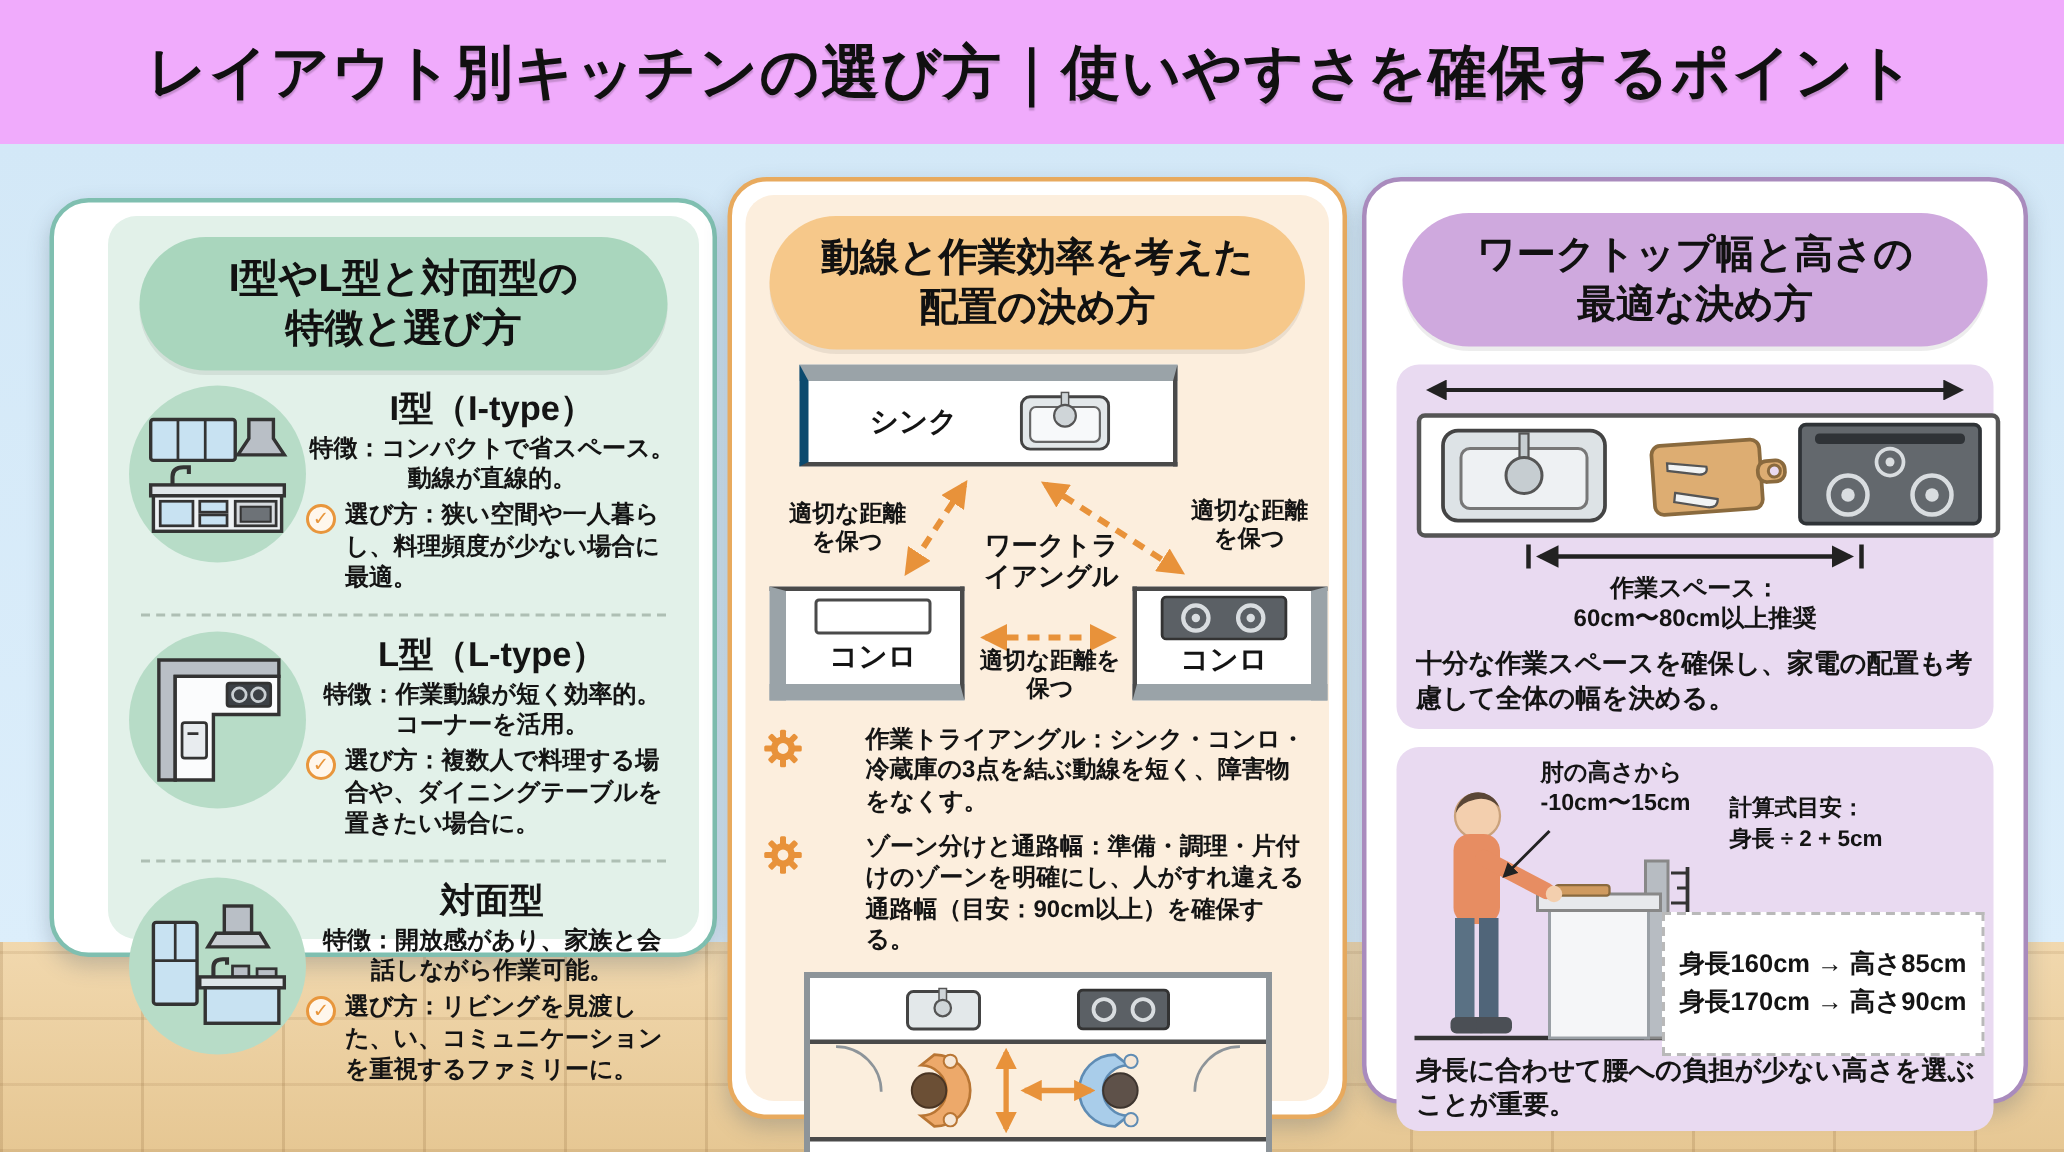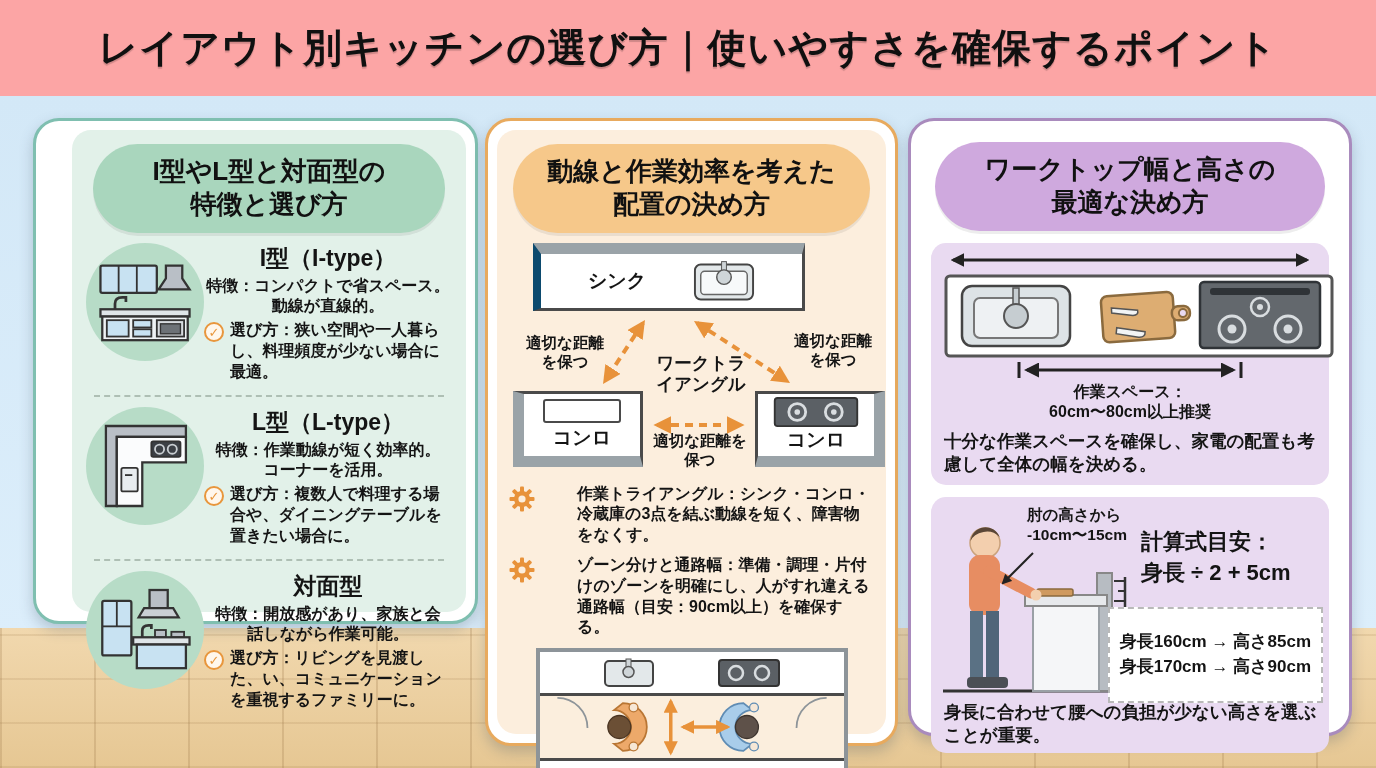--- a/index.html
+++ b/index.html
@@ -11,55 +11,55 @@
   }
   
   .wall{position:absolute;left:0;top:96px;right:0;height:540px;background:linear-gradient(#d3e8f7,#dceefb);}
   .floor{position:absolute;left:0;top:628px;right:0;bottom:0;
     background:
       repeating-linear-gradient(90deg, rgba(146,108,62,.22) 0 2px, rgba(0,0,0,0) 2px 94px),
       repeating-linear-gradient(0deg, rgba(146,108,62,.14) 0 2px, rgba(0,0,0,0) 2px 44px),
       linear-gradient(#f1d8ae,#e6c793);
   }
   
-  .header-band{position:absolute;left:0;top:0;right:0;height:96px;background:#fca5a5;
+  .header-band{position:absolute;left:0;top:0;right:0;height:96px;background:#f0abfc;
     display:flex;align-items:center;justify-content:center;}
   .main-title{font-size:39px;font-weight:900;letter-spacing:1px;color:#101010;
     text-shadow:0 2px 1px rgba(0,0,0,.18);white-space:nowrap;}
   
   .panel{position:absolute;background:#fff;border-radius:26px;padding:9px;
     box-shadow:0 6px 14px rgba(70,85,105,.28);}
   .panel-inner{width:100%;height:100%;border-radius:19px;padding:12px 14px;}
   .pill{margin:2px auto 0;border-radius:46px;text-align:center;font-weight:900;
     font-size:26px;line-height:1.28;padding:11px 6px;color:#111;
     box-shadow:0 3px 0 rgba(0,0,0,.07);}
   
-  .panel.green{left:33px;top:118px;width:445px;height:506px;border:3px solid #7fbfb0;padding-left:36px;}
+  .panel.green{left:33px;top:132px;width:445px;height:506px;border:3px solid #7fbfb0;padding-left:36px;}
   .green .panel-inner{background:#e2f1e9;}
   .green .pill{background:#a9d6bd;width:96%;}
   .item{display:flex;align-items:flex-start;gap:0;margin-top:10px;}
   .item-icon-circle{flex:0 0 118px;width:118px;height:118px;border-radius:50%;
     background:#b7dcc7;display:flex;align-items:center;justify-content:center;}
   .item-text{flex:1;min-width:0;}
   .item-title{font-size:23px;font-weight:900;text-align:center;margin-bottom:2px;}
   .item-feature{font-size:16px;font-weight:700;text-align:center;line-height:1.3;}
   .item-choose{display:flex;gap:6px;margin-top:3px;align-items:flex-start;}
   .check{flex:0 0 20px;width:20px;height:20px;border-radius:50%;border:2.5px solid #e8963c;
     background:#fff7ec;color:#e8963c;font-size:13px;font-weight:900;
     display:flex;align-items:center;justify-content:center;margin-top:2px;}
   .choose-text{font-size:16px;font-weight:700;line-height:1.3;}
   .sep{border:none;border-top:2px dashed #aebfb4;margin:12px 8px 2px;}
   
   .panel.orange{left:485px;top:118px;width:413px;height:628px;border:3px solid #e8aa5e;}
   .orange .panel-inner{background:#fceedd;padding:12px 10px;}
   .orange .pill{background:#f6c88a;width:97%;}
   .tri{position:relative;width:385px;height:232px;margin:10px auto 0;}
   .tri-box{position:absolute;background:#fff;border:3px solid #4a4a4a;}
-  .tri-counter{left:26px;top:0;width:272px;height:68px;border-top:11px solid #9aa3a8;
-    border-left:8px solid #0c4a6e;display:flex;align-items:center;justify-content:space-evenly;}
+  .tri-counter{left:26px;top:0;width:252px;height:68px;border-top:11px solid #9aa3a8;
+    border-left:6px solid #0c4a6e;display:flex;align-items:center;justify-content:space-evenly;}
   .tri-box-label{font-size:19px;font-weight:900;}
   .tri-fridge{left:290px;top:0;width:88px;height:82px;border-top:11px solid #9aa3a8;
     border-right:11px solid #9aa3a8;display:flex;flex-direction:column;}
   .tri-fridge .tri-box-label{font-size:17px;text-align:center;padding-top:6px;flex:1;}
   .fridge-body{height:26px;background:#c9ced2;border-top:2px solid #4a4a4a;}
   .tri-stove-left{left:6px;top:148px;width:130px;height:76px;border-left:11px solid #9aa3a8;
     border-bottom:11px solid #9aa3a8;display:flex;flex-direction:column;align-items:center;justify-content:space-evenly;padding:3px 0;}
   .grill{width:78px;height:24px;background:#fff;border:2px solid #4a4a4a;border-radius:3px;}
   .tri-stove-right{left:248px;top:148px;width:130px;height:76px;border-right:11px solid #9aa3a8;
     border-bottom:11px solid #9aa3a8;display:flex;flex-direction:column;align-items:center;justify-content:space-evenly;padding:3px 0;}
@@ -86,21 +86,21 @@
   .purple .panel-inner{background:#fff;padding:10px 11px;}
   .purple .pill{background:#cfa9de;width:98%;}
   .pcard{background:#e9daf1;border-radius:15px;margin-top:12px;padding:9px 13px;}
   .pcard-title{font-size:23px;font-weight:900;text-align:center;}
   .counter-svg{display:block;margin:2px auto 0;}
   .ws-label{text-align:center;font-size:16px;font-weight:800;line-height:1.3;margin-top:2px;}
   .pnote{font-size:17.5px;font-weight:800;line-height:1.32;margin-top:7px;}
   .hcard{position:relative;height:256px;}
   .elbow-note{position:absolute;left:96px;top:8px;width:150px;font-size:15.5px;
     font-weight:800;line-height:1.25;}
-  .formula{position:absolute;right:12px;top:30px;width:176px;font-size:22px;
+  .formula{position:absolute;right:0;top:30px;width:176px;font-size:15px;
     font-weight:900;line-height:1.4;}
   .example-box{position:absolute;right:6px;top:110px;background:#fff;
     border:2px dashed #b9b9b9;padding:21px 10px;font-size:17px;font-weight:800;line-height:1.45;}
   .hnote{position:absolute;left:13px;right:8px;bottom:6px;font-size:17.5px;
     font-weight:800;line-height:1.32;}
 </style>
 </head>
 <body>
 
 <div class="stage">

